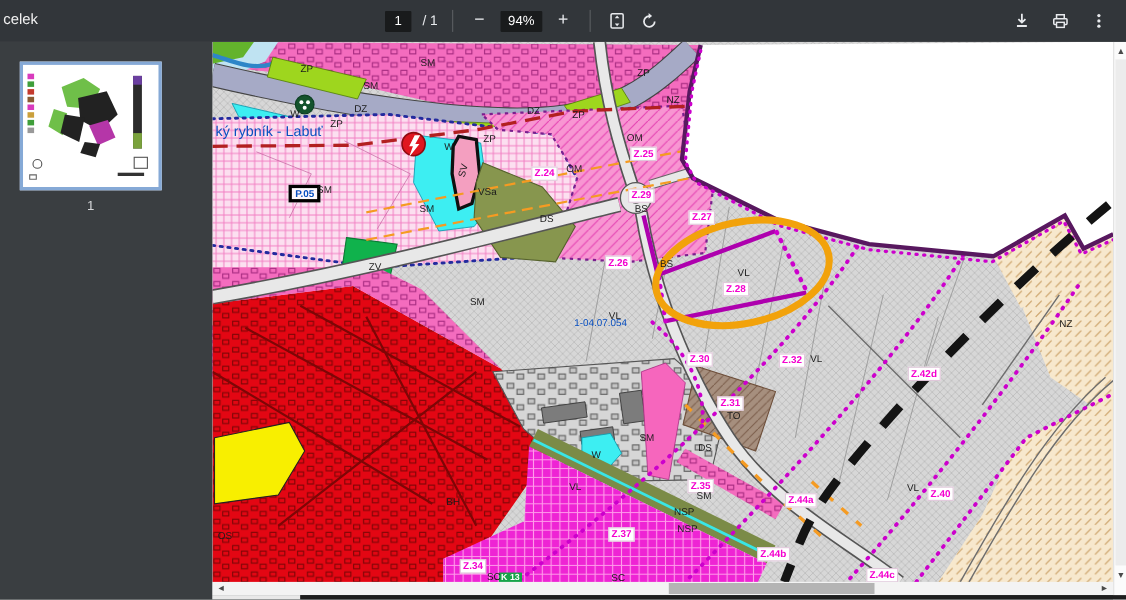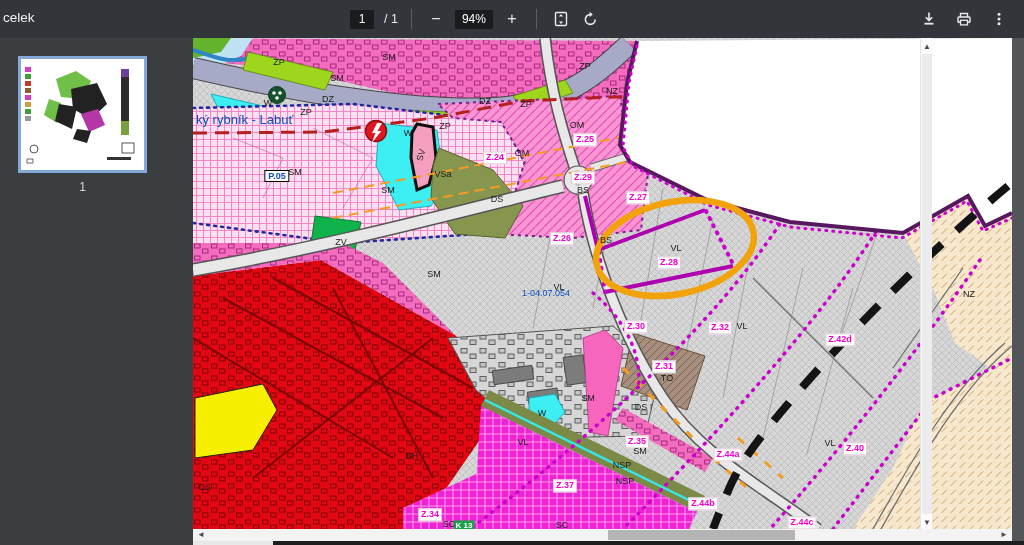--- a/index.html
+++ b/index.html
@@ -1,18 +1,18 @@
 <!DOCTYPE html>
 <html><head>
 <meta charset="utf-8">
 <style>
   * { margin:0; padding:0; box-sizing:border-box; }
   html,body { width:1024px; height:545px; overflow:hidden; background:#525659;
               font-family:"Liberation Sans", sans-serif; }
-  #app { position:relative; width:932px; height:545px;padding-left:37px; }
+  #app { position:relative; width:1024px; height:545px;padding-left:37px; }
 
   
   #toolbar { position:absolute; left:0; top:0; width:1024px; height:38px;
              background:#32363a; color:#e8eaed; z-index:30; }
   #tb-title { position:absolute; left:3px; top:10px; font-size:13.5px; color:#f1f1f1; white-space:nowrap; }
   #tb-center { position:absolute; left:350px; top:0; height:38px; display:flex; align-items:center; gap:8px; }
   .tb-box { background:#191b1c; color:#fff; height:19px; min-width:24px; padding:0 4px;
             display:flex; align-items:center; justify-content:center; font-size:12px; border-radius:1px; }
   .tb-sep { width:1px; height:20px; background:#5a5e62; margin:0 5px; }
   .tb-btn { width:22px; height:24px; display:flex; align-items:center; justify-content:center;
@@ -39,21 +39,21 @@
          overflow:hidden; z-index:5; }
   #map svg.base { position:absolute; left:0; top:0; }
   #label-layer { position:absolute; left:0; top:0; width:819px; height:491px; }
   .lbl { position:absolute; transform:translate(-50%,-50%); white-space:nowrap;
          font-size:8.5px; color:#111; z-index:6; }
   .lbl.area { color:#1b1b1b; font-size:9px; }
   .lbl.zpill { background:#fff; color:#f400cf; font-weight:bold; font-size:9px;
                padding:0 2px; border:0.5px solid #e0c7da; line-height:1.25; }
   .lbl.greenpill { background:#18a34a; color:#fff; font-weight:bold; font-size:8px; padding:0 2px; }
   .lbl.bluebox { color:#0a50c0; font-weight:bold; font-size:9px; background:rgba(255,255,255,.9);
-                 border:1px solid #000000; padding:0 3px; }
+                 border:3px solid #000000; padding:0 3px; }
   .lbl.blue { color:#0a50c0; }
 
   
   #vscroll { position:absolute; right:0; top:38px; width:12px; height:507px; background:#fbfbfb;
              border-left:1px solid #e4e4e4; z-index:25; }
   #vthumb { position:absolute; left:1px; top:16px; width:10px; height:460px; background:#ececec; }
   #hscroll { position:absolute; left:193px; top:529px; width:819px; height:12px; background:#f3f3f3; z-index:25; }
   #hthumb { position:absolute; left:415px; top:1px; width:187px; height:10px; background:#b4b4b4; }
   .sarrow { position:absolute; color:#4a4a4a; font-size:8px; line-height:12px; width:12px;
             text-align:center; cursor:pointer; }

